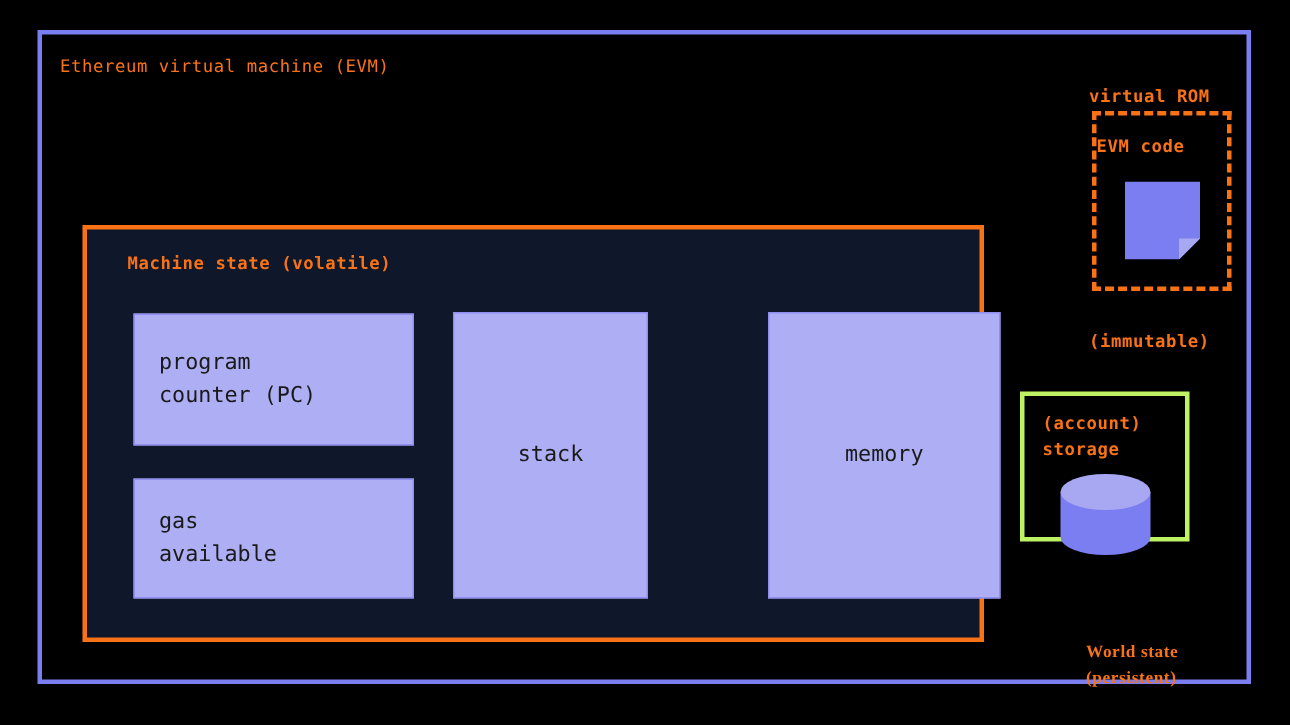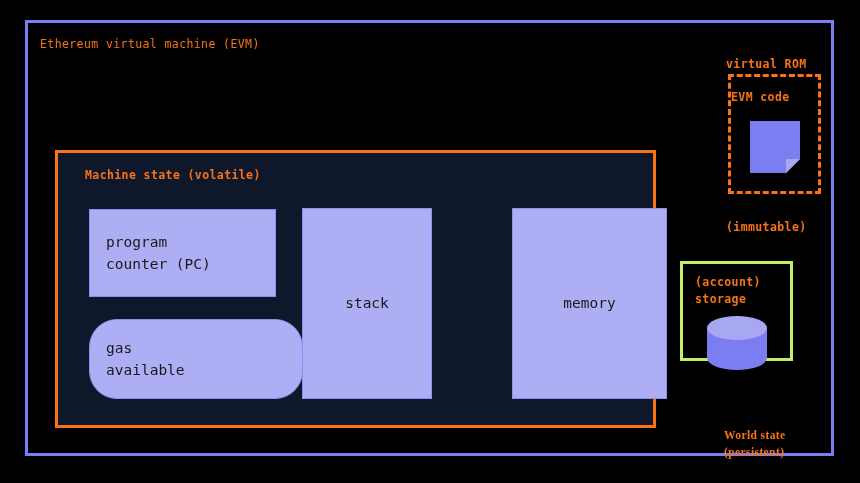--- a/index.html
+++ b/index.html
@@ -73,21 +73,21 @@
     padding-left: 16px;
     white-space: pre;
   }
   .pblock.center-text {
     display: flex;
     justify-content: center;
     align-items: center;
   }
 
   #pc-block     { left: 31px;  top: 56px;  width: 187px; height: 88px; }
-  #gas-block    { left: 31px;  top: 166px; width: 214px; height: 80px; border-radius: 28px; }
+  #gas-block    { left: 31px;  top: 166px; width: 187px; height: 80px; }
   #stack-block  { left: 244px; top: 55px;  width: 130px; height: 191px; }
   #memory-block { left: 418px; top: 55px;  width: 155px; height: 191px; margin-left: 36px; }
 
   
   .side-label {
     position: absolute;
     color: #f97316;
     font-size: 11.5px;
     font-weight: bold;
     letter-spacing: 0.4px;

